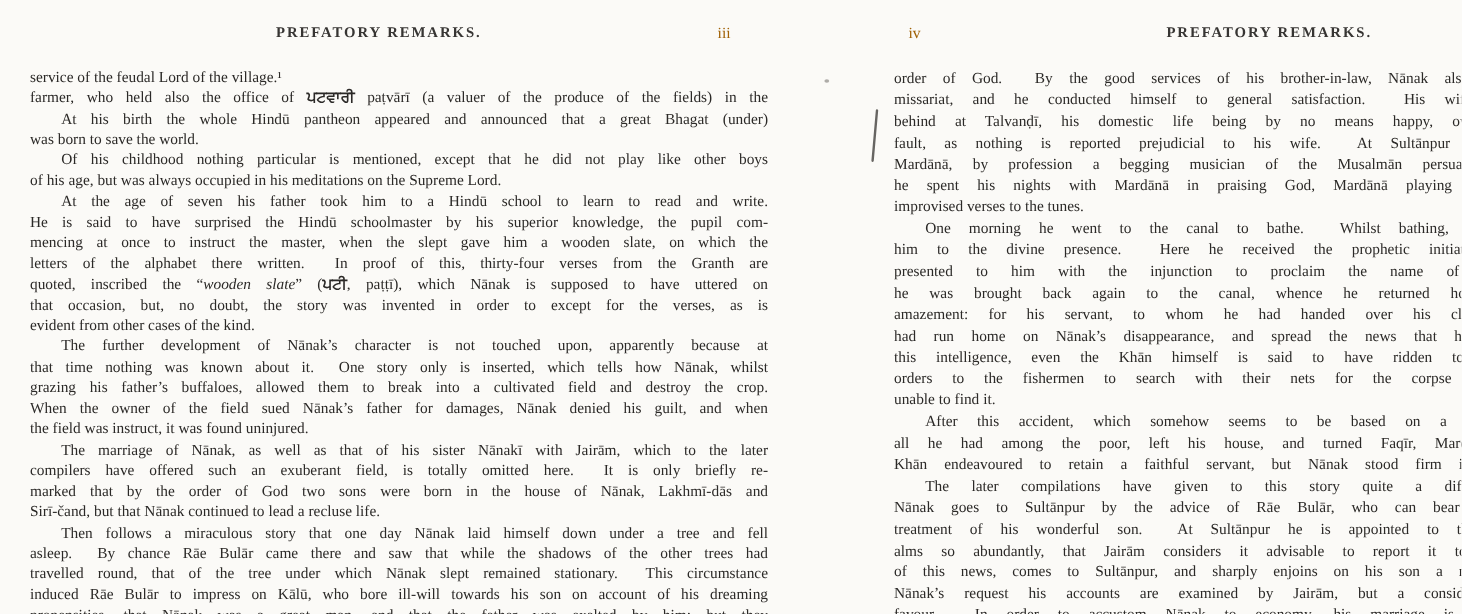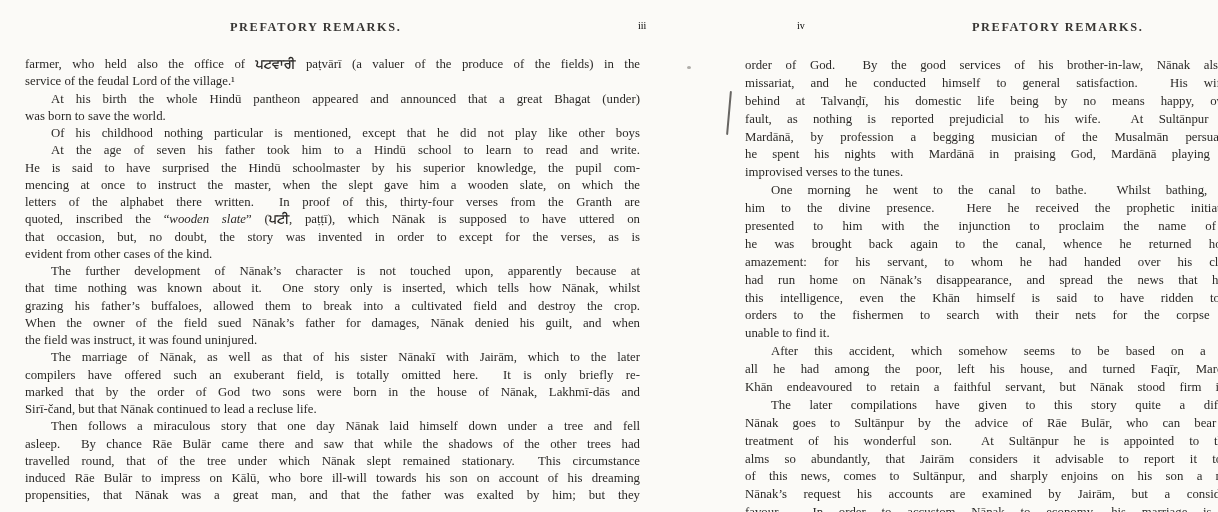--- a/index.html
+++ b/index.html
@@ -14,21 +14,21 @@
   .page-left{left:25px;width:615px;}
   .page-right{left:745px;width:545px;}
   .running-title{
     position:absolute;top:20px;
     font-size:12.3px;font-weight:700;letter-spacing:1.6px;color:#373533;
     white-space:nowrap;
   }
   .page-left .running-title{left:205px;}
   .page-right .running-title{left:227px;}
   .page-num{
-    position:absolute;top:20px;font-size:10px;color:#000000;margin-left:40px;
+    position:absolute;top:20px;font-size:13px;color:#a16207;
   }
   .page-left .page-num{left:573px;}
   .page-right .page-num{left:12px;}
   .lines{position:absolute;left:0;right:0;}
   .page-left .lines{top:56px;}
   .page-right .lines{top:57px;}
   .line{
     font-size:12.8px;
     height:17.25px;line-height:17.25px;
     text-align:justify;text-align-last:justify;
@@ -50,25 +50,26 @@
 </style>
 </head>
 <body>
 
 <div class="stage">
 
   <div class="page page-left">
     <div class="running-title">PREFATORY REMARKS.</div>
     <div class="page-num">iii</div>
     <div class="lines">
+        <div class="line end">service of the feudal Lord of the village.¹</div>
         <div class="line">farmer, who held also the office of <b>ਪਟਵਾਰੀ</b> paṭvārī (a valuer of the produce of the fields) in the</div>
-        <div class="line end">service of the feudal Lord of the village.¹</div>
         <div class="line indent">At his birth the whole Hindū pantheon appeared and announced that a great Bhagat (under)</div>
         <div class="line end">was born to save the world.</div>
         <div class="line indent">Of his childhood nothing particular is mentioned, except that he did not play like other boys</div>
+        <div class="line end">of his age, but was always occupied in his meditations on the Supreme Lord.</div>
         <div class="line indent">At the age of seven his father took him to a Hindū school to learn to read and write.</div>
         <div class="line">He is said to have surprised the Hindū schoolmaster by his superior knowledge, the pupil com-</div>
         <div class="line">mencing at once to instruct the master, when the slept gave him a wooden slate, on which the</div>
         <div class="line">letters of the alphabet there written.  In proof of this, thirty-four verses from the Granth are</div>
         <div class="line">quoted, inscribed the “<i>wooden slate</i>” (<b>ਪਟੀ</b>, paṭṭī), which Nānak is supposed to have uttered on</div>
         <div class="line">that occasion, but, no doubt, the story was invented in order to except for the verses, as is</div>
         <div class="line end">evident from other cases of the kind.</div>
         <div class="line indent">The further development of Nānak’s character is not touched upon, apparently because at</div>
         <div class="line">that time nothing was known about it.  One story only is inserted, which tells how Nānak, whilst</div>
         <div class="line">grazing his father’s buffaloes, allowed them to break into a cultivated field and destroy the crop.</div>

